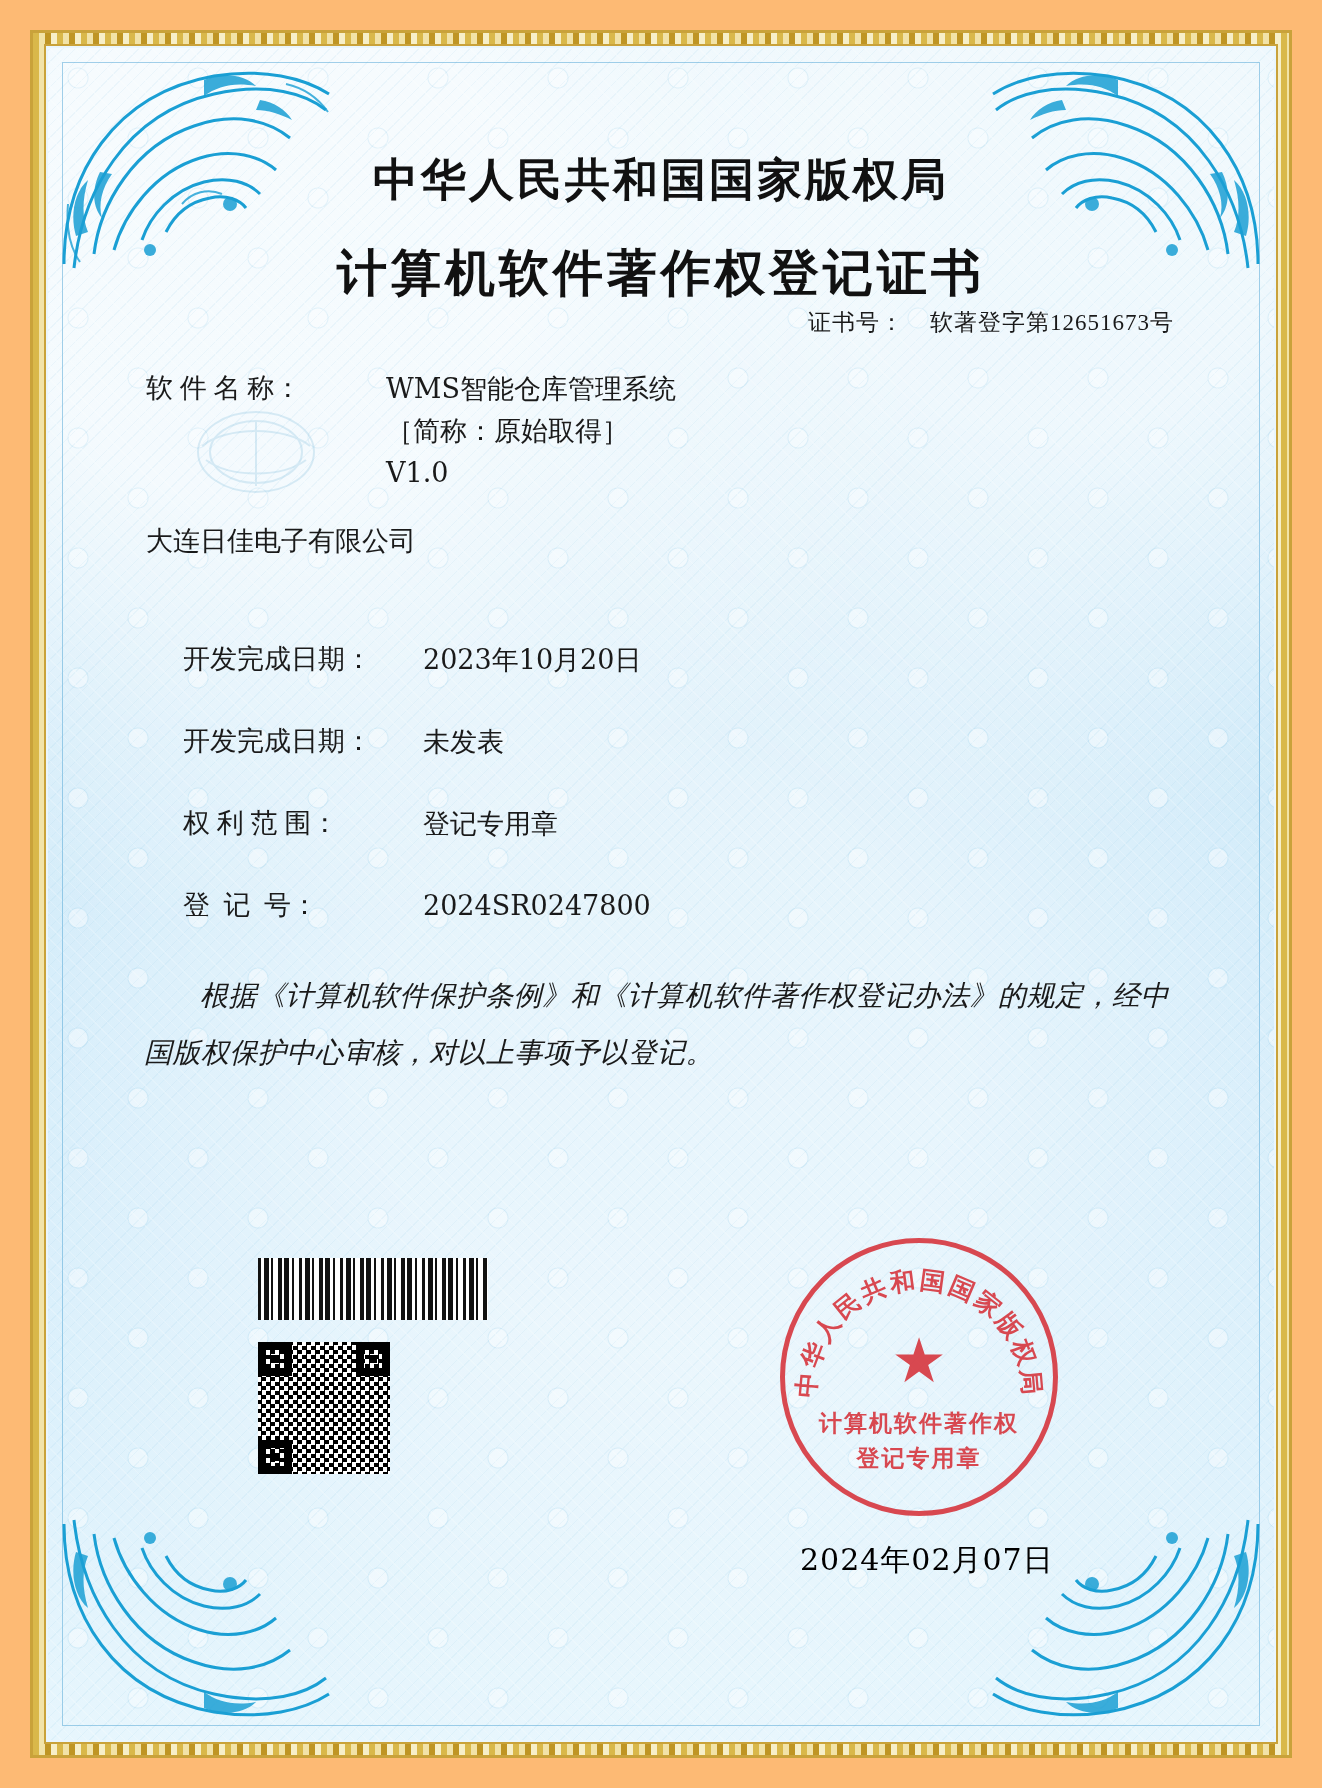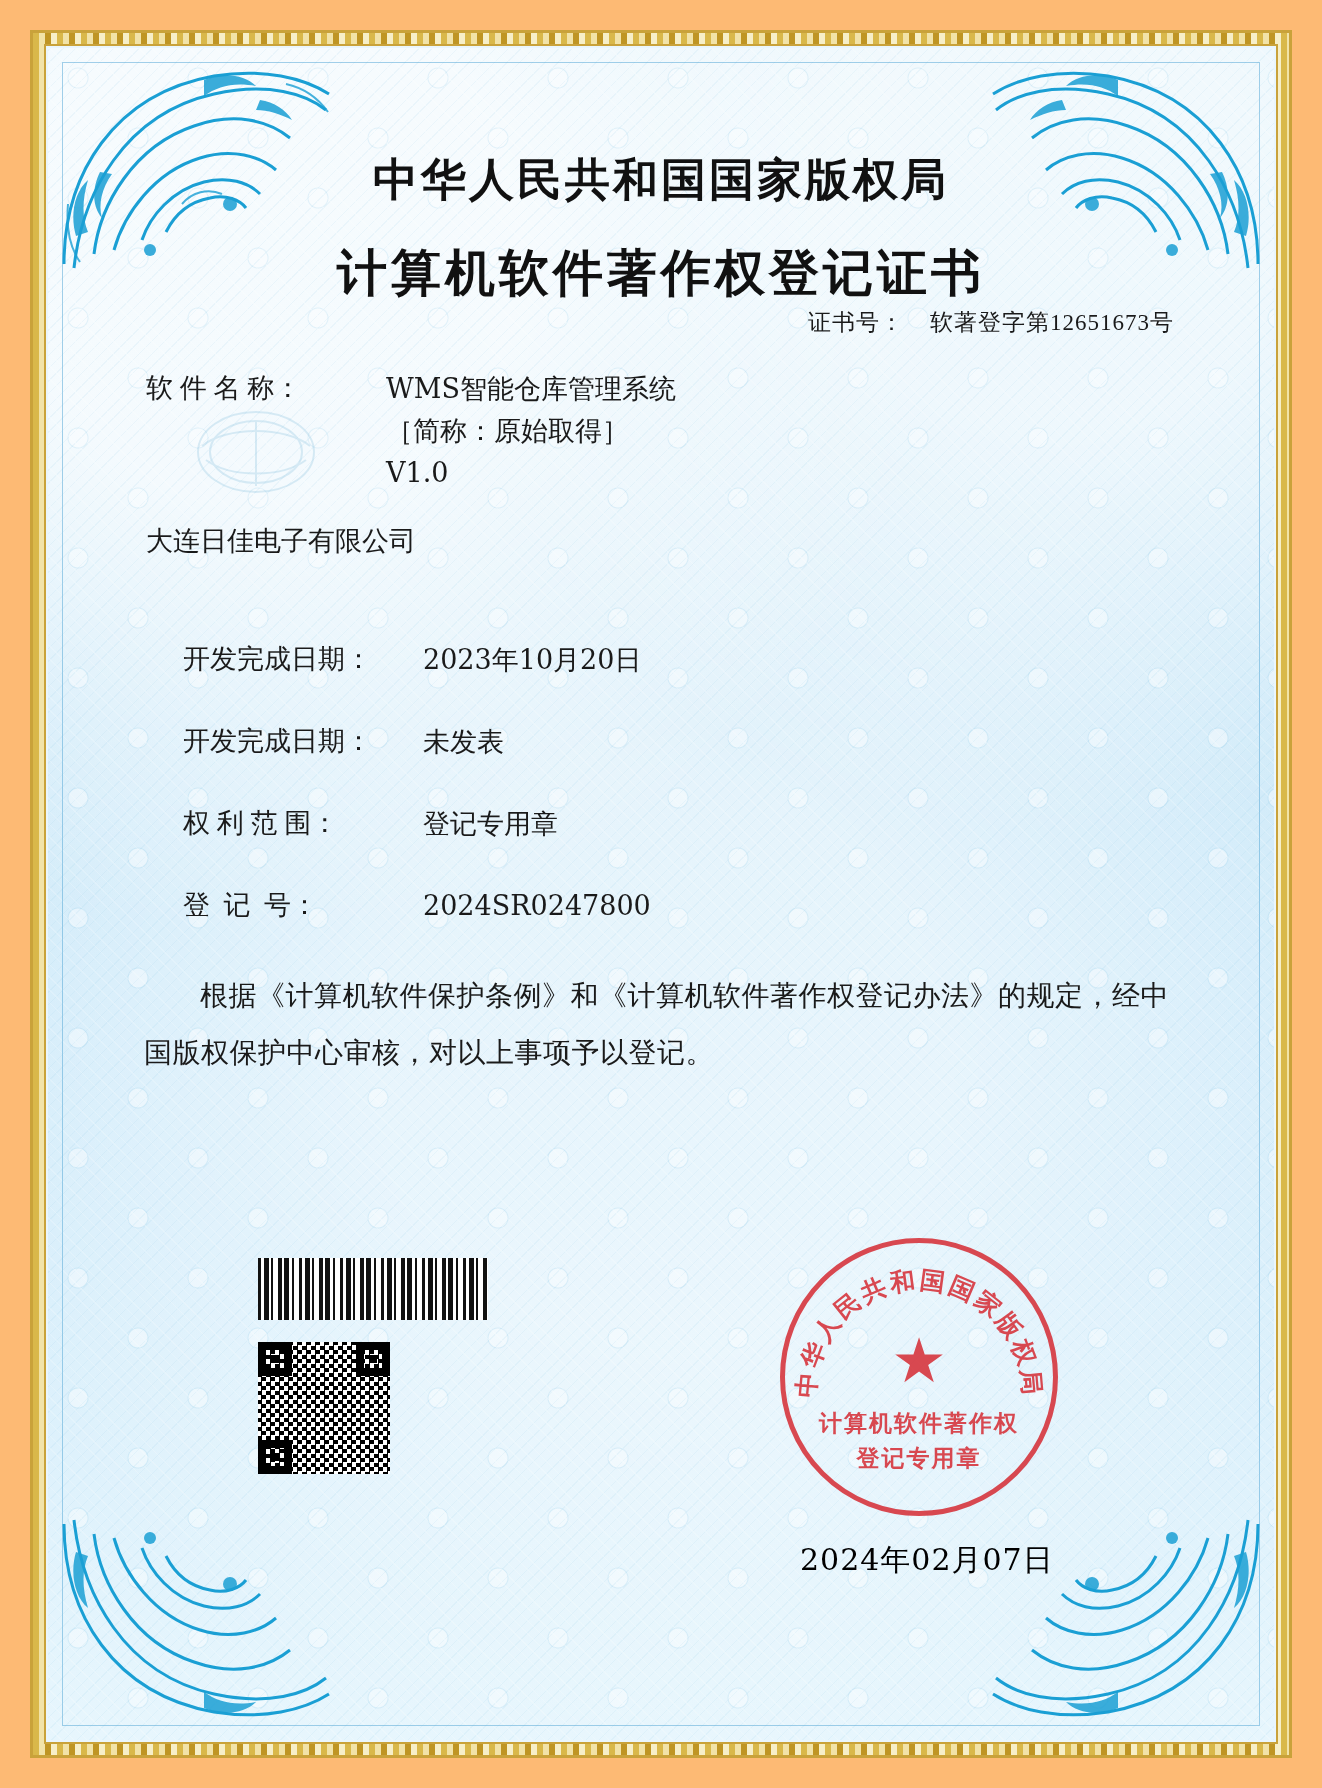--- a/index.html
+++ b/index.html
@@ -164,20 +164,21 @@
   .fields-2 { margin-top: 6px; padding-left: 46px; }
   .fields-2 .field-row { margin-bottom: 40px; margin-left: 37px; }
 
   .statement {
     margin-top: 18px;
     padding: 0 44px 0 44px;
     font-size: 28px;
     line-height: 2.05;
     text-indent: 56px;
     letter-spacing: 0.5px;
+    font-style: italic;
   }
 
   
   .barcode-wrap {
     position: absolute;
     left: 258px; top: 1258px;
     width: 230px;
   }
   .barcode {
     width: 230px; height: 62px;

